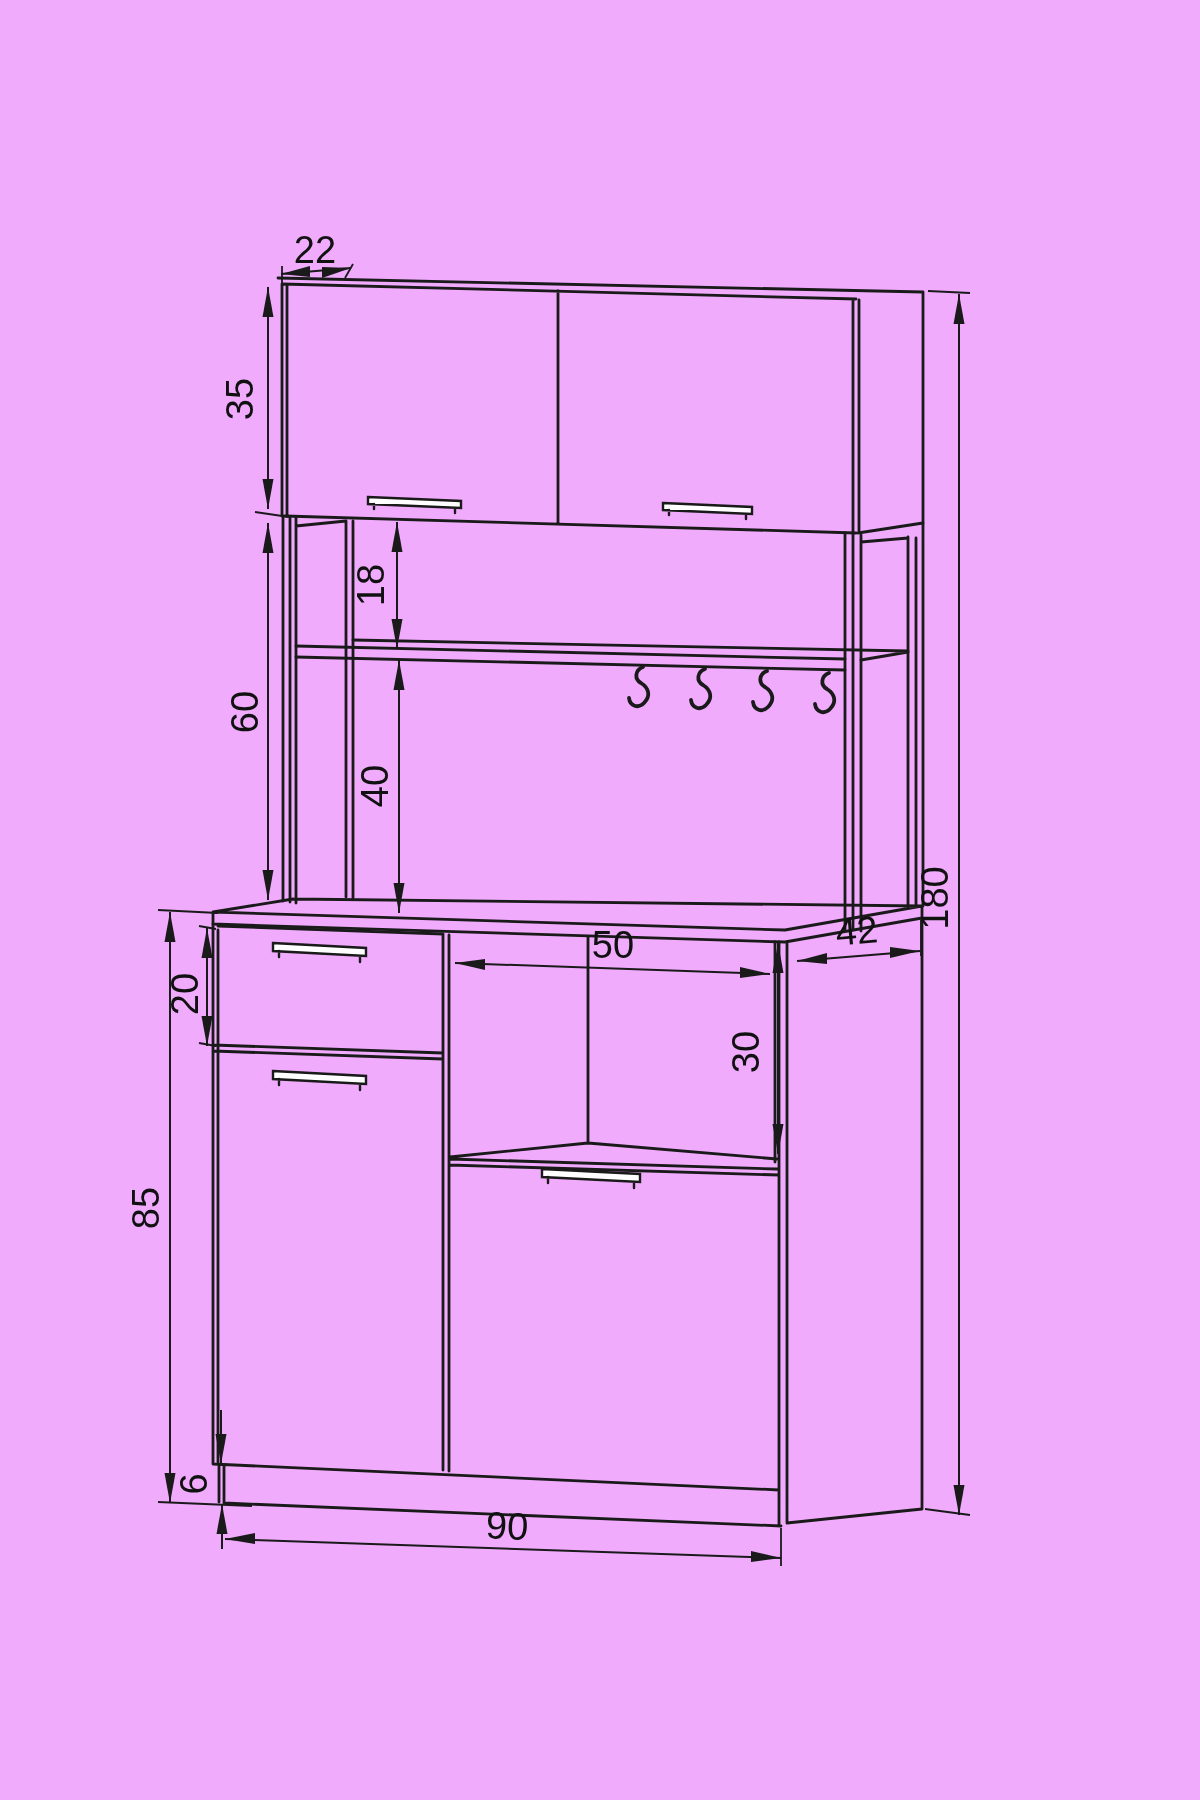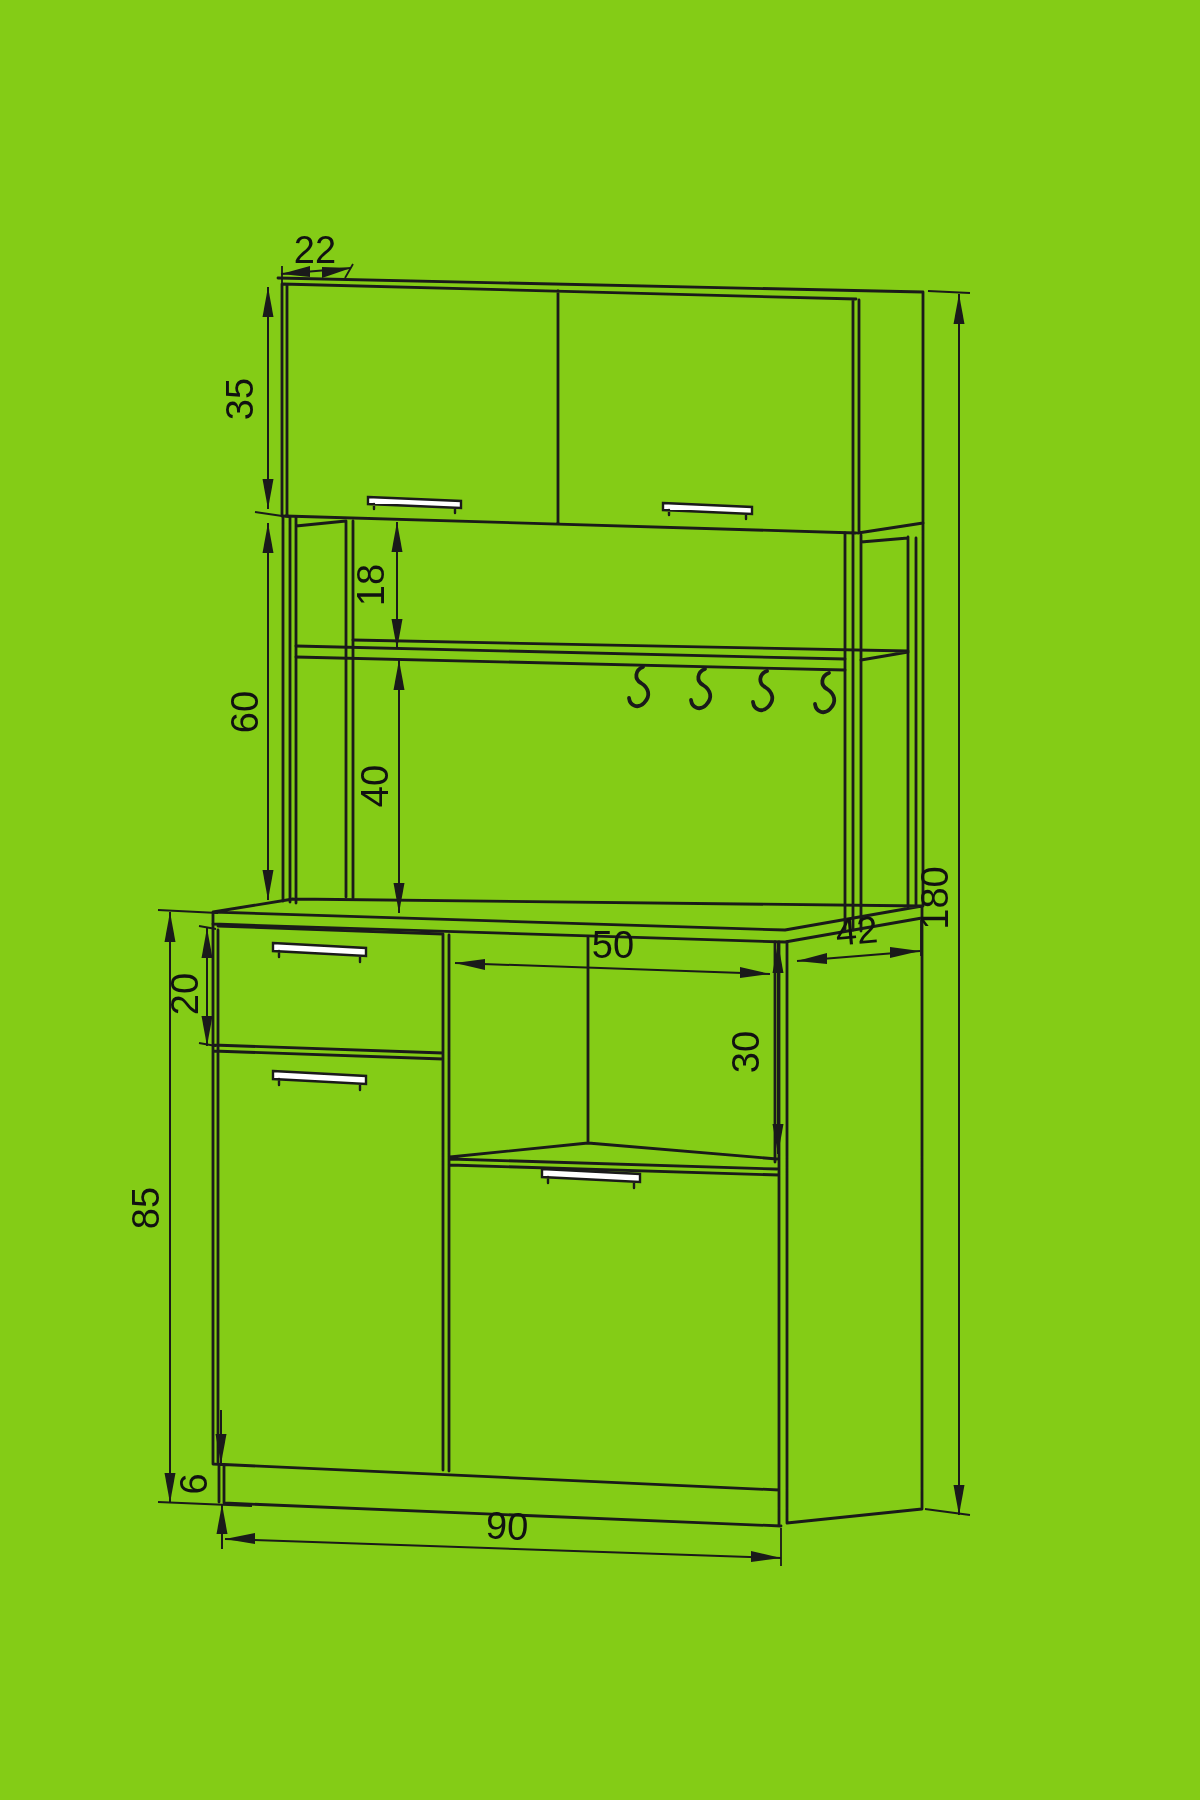--- a/index.html
+++ b/index.html
@@ -1,16 +1,16 @@
 <!DOCTYPE html>
 <html><head>
 <meta charset="utf-8">
 <style>
   html,body{margin:0;padding:0;background:#fff;}
-  .canvas{width:1200px;height:1800px;margin:0 auto;background:#84cc16;position:relative;overflow:hidden;}
+  .canvas{width:1200px;height:1800px;margin:0 auto;background:#f0abfc;position:relative;overflow:hidden;}
   svg{display:block;width:1200px;height:1800px;}
   .obj   {stroke:#1a1a1a;stroke-width:2.8;fill:none;stroke-linecap:round;}
   .obj-th{stroke:#1a1a1a;stroke-width:2.4;fill:#ffffff;stroke-linecap:round;}
   .hook  {stroke:#1a1a1a;stroke-width:3.8;fill:none;stroke-linecap:round;}
   .dim   {stroke:#1a1a1a;stroke-width:2;fill:none;stroke-linecap:butt;}
   .ext   {stroke:#1a1a1a;stroke-width:1.8;fill:none;stroke-linecap:butt;}
   .ah    {fill:#1a1a1a;stroke:none;}
   text.dimtxt{font-family:"Liberation Sans",sans-serif;font-size:38px;fill:#111;text-anchor:middle;dominant-baseline:middle;}
 </style>
 </head>

